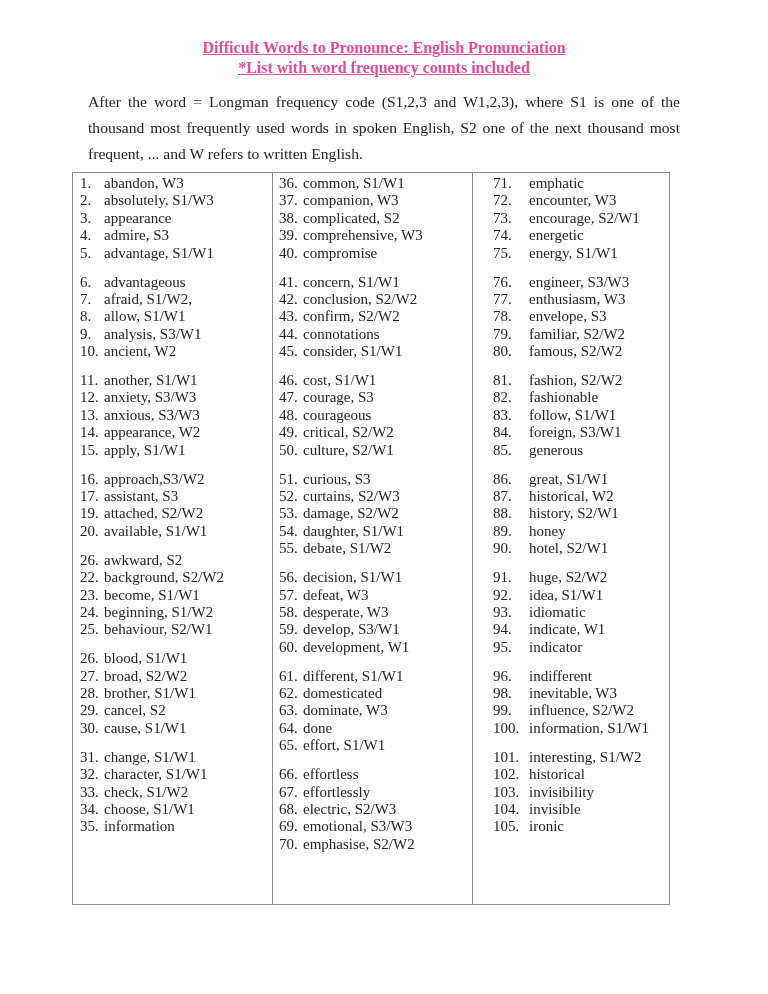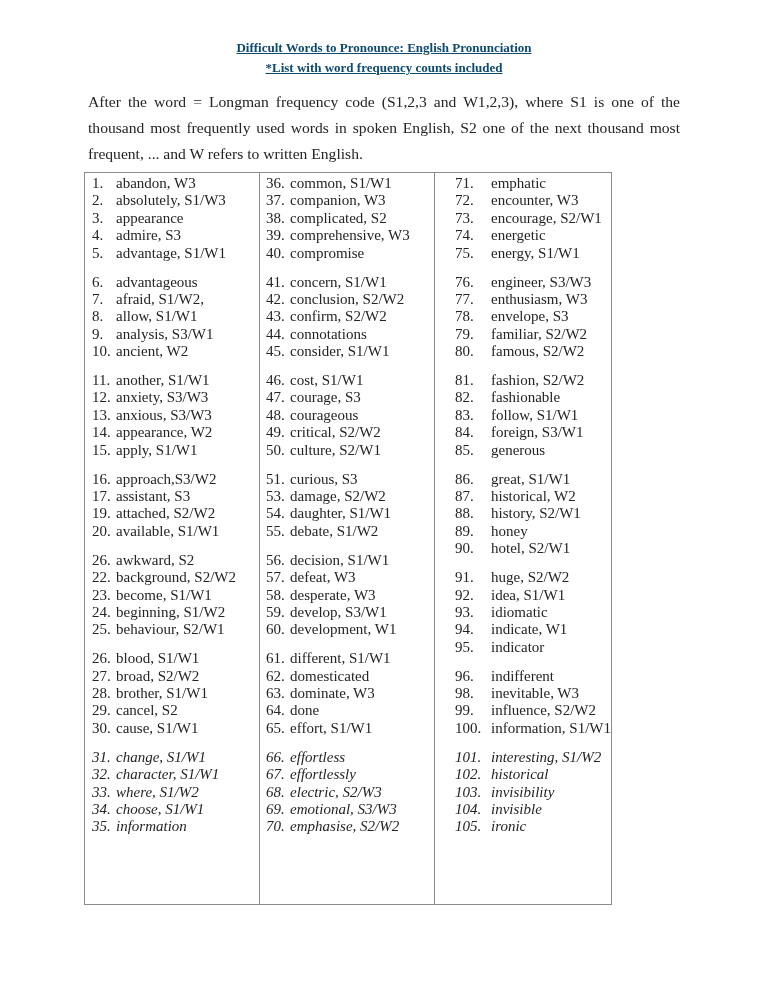--- a/index.html
+++ b/index.html
@@ -9,49 +9,49 @@
     background:#ffffff;
     font-family:"Liberation Serif", serif;
     color:#222222;
     overflow:hidden;
   }
   .title-block {
     position:absolute; top:38px; left:0; width:768px;
     text-align:center;
   }
   .title-line {
-    font-size:13px; font-weight:bold; line-height:20px;
+    font-size:16px; font-weight:bold; line-height:20px;
     text-decoration:underline;
-    color:#0c4a6e;
+    color:#ec4899;
   }
   .intro {
     position:absolute; top:89px; left:88px; width:592px;
     margin:0;
     font-size:15.6px; line-height:26px;
     text-align:justify;
     color:#242424;
   }
   .word-table {
-    position:absolute; top:172px; left:84px;
-    width:528px; height:733px;
+    position:absolute; top:172px; left:72px;
+    width:598px; height:733px;
     display:flex; flex-direction:row;
     border:1px solid #8c8c8c;
     box-sizing:border-box;
     background:#ffffff;
   }
   .word-col {
     box-sizing:border-box;
     border-right:1px solid #8c8c8c;
     padding-top:2px;
   }
   .word-col.c0 { width:200px; padding-left:7px; }
   .word-col.c1 { width:200px; padding-left:6px; }
   .word-col.c2 { flex:1; padding-left:20px; border-right:none; }
   .group { margin-bottom:11.5px; }
-  .group:last-child { margin-bottom:0;font-style:italic; }
+  .group:last-child { margin-bottom:0; }
   .line {
     font-size:15px; line-height:17.4px;
     white-space:nowrap;
     color:#242424;
   }
   .num { display:inline-block; }
   .c0 .num, .c1 .num { width:24px; }
   .c2 .num { width:36px; }
 </style>
 </head>
@@ -105,21 +105,21 @@
         <div class="group">
           <div class="line"><span class="num">26.</span><span class="word">blood, S1/W1</span></div>
           <div class="line"><span class="num">27.</span><span class="word">broad, S2/W2</span></div>
           <div class="line"><span class="num">28.</span><span class="word">brother, S1/W1</span></div>
           <div class="line"><span class="num">29.</span><span class="word">cancel, S2</span></div>
           <div class="line"><span class="num">30.</span><span class="word">cause, S1/W1</span></div>
         </div>
         <div class="group">
           <div class="line"><span class="num">31.</span><span class="word">change, S1/W1</span></div>
           <div class="line"><span class="num">32.</span><span class="word">character, S1/W1</span></div>
-          <div class="line"><span class="num">33.</span><span class="word">where, S1/W2</span></div>
+          <div class="line"><span class="num">33.</span><span class="word">check, S1/W2</span></div>
           <div class="line"><span class="num">34.</span><span class="word">choose, S1/W1</span></div>
           <div class="line"><span class="num">35.</span><span class="word">information</span></div>
         </div>
       </div>
     <div class="word-col c1">
         <div class="group">
           <div class="line"><span class="num">36.</span><span class="word">common, S1/W1</span></div>
           <div class="line"><span class="num">37.</span><span class="word">companion, W3</span></div>
           <div class="line"><span class="num">38.</span><span class="word">complicated, S2</span></div>
           <div class="line"><span class="num">39.</span><span class="word">comprehensive, W3</span></div>
@@ -134,20 +134,21 @@
         </div>
         <div class="group">
           <div class="line"><span class="num">46.</span><span class="word">cost, S1/W1</span></div>
           <div class="line"><span class="num">47.</span><span class="word">courage, S3</span></div>
           <div class="line"><span class="num">48.</span><span class="word">courageous</span></div>
           <div class="line"><span class="num">49.</span><span class="word">critical, S2/W2</span></div>
           <div class="line"><span class="num">50.</span><span class="word">culture, S2/W1</span></div>
         </div>
         <div class="group">
           <div class="line"><span class="num">51.</span><span class="word">curious, S3</span></div>
+          <div class="line"><span class="num">52.</span><span class="word">curtains, S2/W3</span></div>
           <div class="line"><span class="num">53.</span><span class="word">damage, S2/W2</span></div>
           <div class="line"><span class="num">54.</span><span class="word">daughter, S1/W1</span></div>
           <div class="line"><span class="num">55.</span><span class="word">debate, S1/W2</span></div>
         </div>
         <div class="group">
           <div class="line"><span class="num">56.</span><span class="word">decision, S1/W1</span></div>
           <div class="line"><span class="num">57.</span><span class="word">defeat, W3</span></div>
           <div class="line"><span class="num">58.</span><span class="word">desperate, W3</span></div>
           <div class="line"><span class="num">59.</span><span class="word">develop, S3/W1</span></div>
           <div class="line"><span class="num">60.</span><span class="word">development, W1</span></div>

